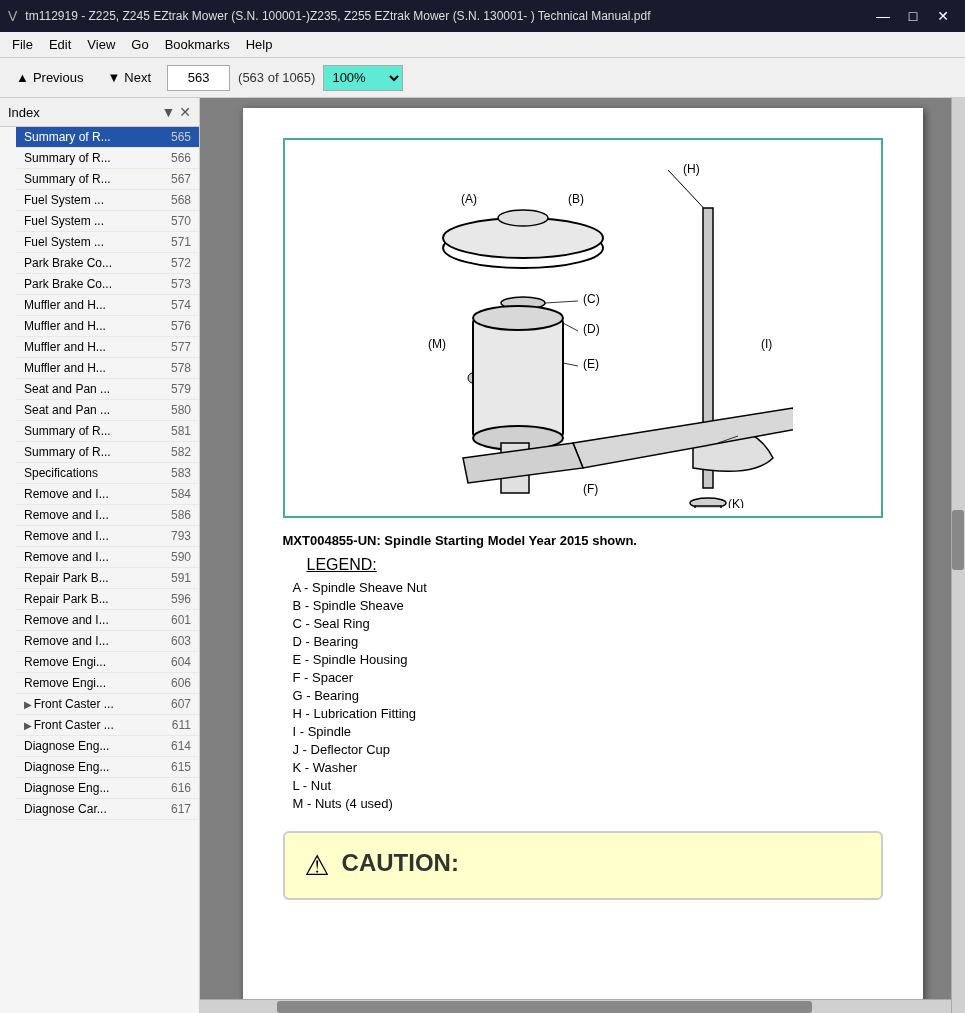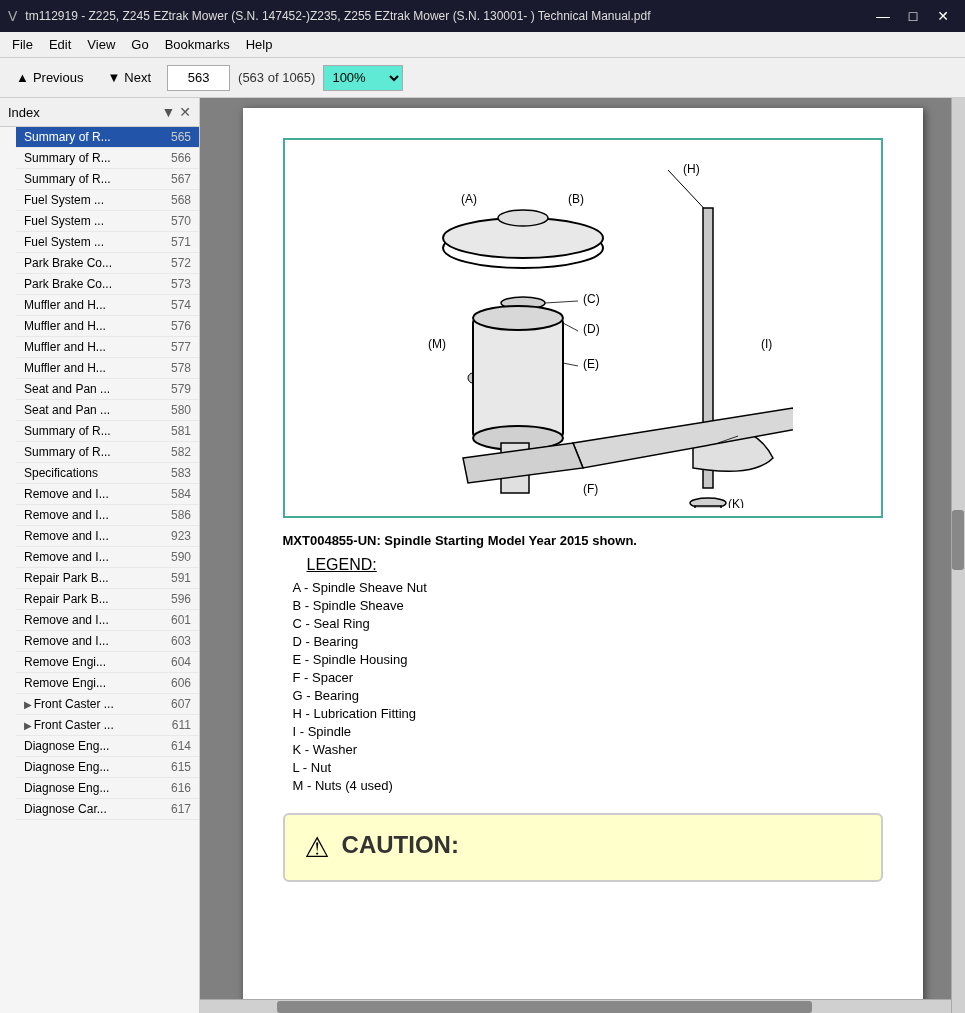--- a/index.html
+++ b/index.html
@@ -130,21 +130,21 @@
       position: absolute; left: 10%; top: 1px; width: 70%; height: 12px;
       background: #888; border-radius: 3px;
     }
   </style>
 </head>
 <body>
 
 <div class="title-bar">
   <div class="title-bar-left">
     <span class="title-bar-icon">V</span>
-    <span class="title-bar-title">tm112919 - Z225, Z245 EZtrak Mower (S.N. 147452-)Z235, Z255 EZtrak Mower (S.N. 130001- ) Technical Manual.pdf</span>
+    <span class="title-bar-title">tm112919 - Z225, Z245 EZtrak Mower (S.N. 100001-)Z235, Z255 EZtrak Mower (S.N. 130001- ) Technical Manual.pdf</span>
   </div>
   <div class="title-bar-buttons">
     <button class="title-bar-btn">—</button>
     <button class="title-bar-btn">□</button>
     <button class="title-bar-btn close">✕</button>
   </div>
 </div>
 
 <div class="menu-bar">
   <div id="menu-items-container" style="display: flex;">
@@ -253,21 +253,21 @@
         <div class="sidebar-item">
           <span class="item-label">Remove and I...</span>
           <span class="page-num">584</span>
         </div>
         <div class="sidebar-item">
           <span class="item-label">Remove and I...</span>
           <span class="page-num">586</span>
         </div>
         <div class="sidebar-item">
           <span class="item-label">Remove and I...</span>
-          <span class="page-num">923</span>
+          <span class="page-num">793</span>
         </div>
         <div class="sidebar-item">
           <span class="item-label">Remove and I...</span>
           <span class="page-num">590</span>
         </div>
         <div class="sidebar-item">
           <span class="item-label">Repair Park B...</span>
           <span class="page-num">591</span>
         </div>
         <div class="sidebar-item">
@@ -394,20 +394,21 @@
         <div id="legend-items-container">
             <p class="legend-item">A - Spindle Sheave Nut</p>
             <p class="legend-item">B - Spindle Sheave</p>
             <p class="legend-item">C - Seal Ring</p>
             <p class="legend-item">D - Bearing</p>
             <p class="legend-item">E - Spindle Housing</p>
             <p class="legend-item">F - Spacer</p>
             <p class="legend-item">G - Bearing</p>
             <p class="legend-item">H - Lubrication Fitting</p>
             <p class="legend-item">I - Spindle</p>
+            <p class="legend-item">J - Deflector Cup</p>
             <p class="legend-item">K - Washer</p>
             <p class="legend-item">L - Nut</p>
             <p class="legend-item">M - Nuts (4 used)</p>
           </div>
 
         <div class="caution-box">
           <span class="caution-icon">⚠</span>
           <span class="caution-title">CAUTION:</span>
         </div>
 

